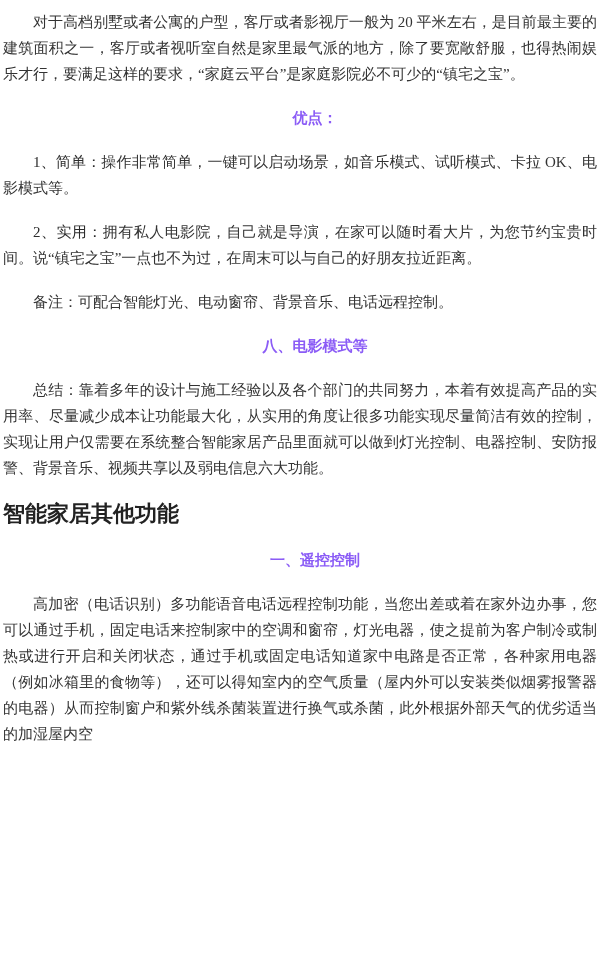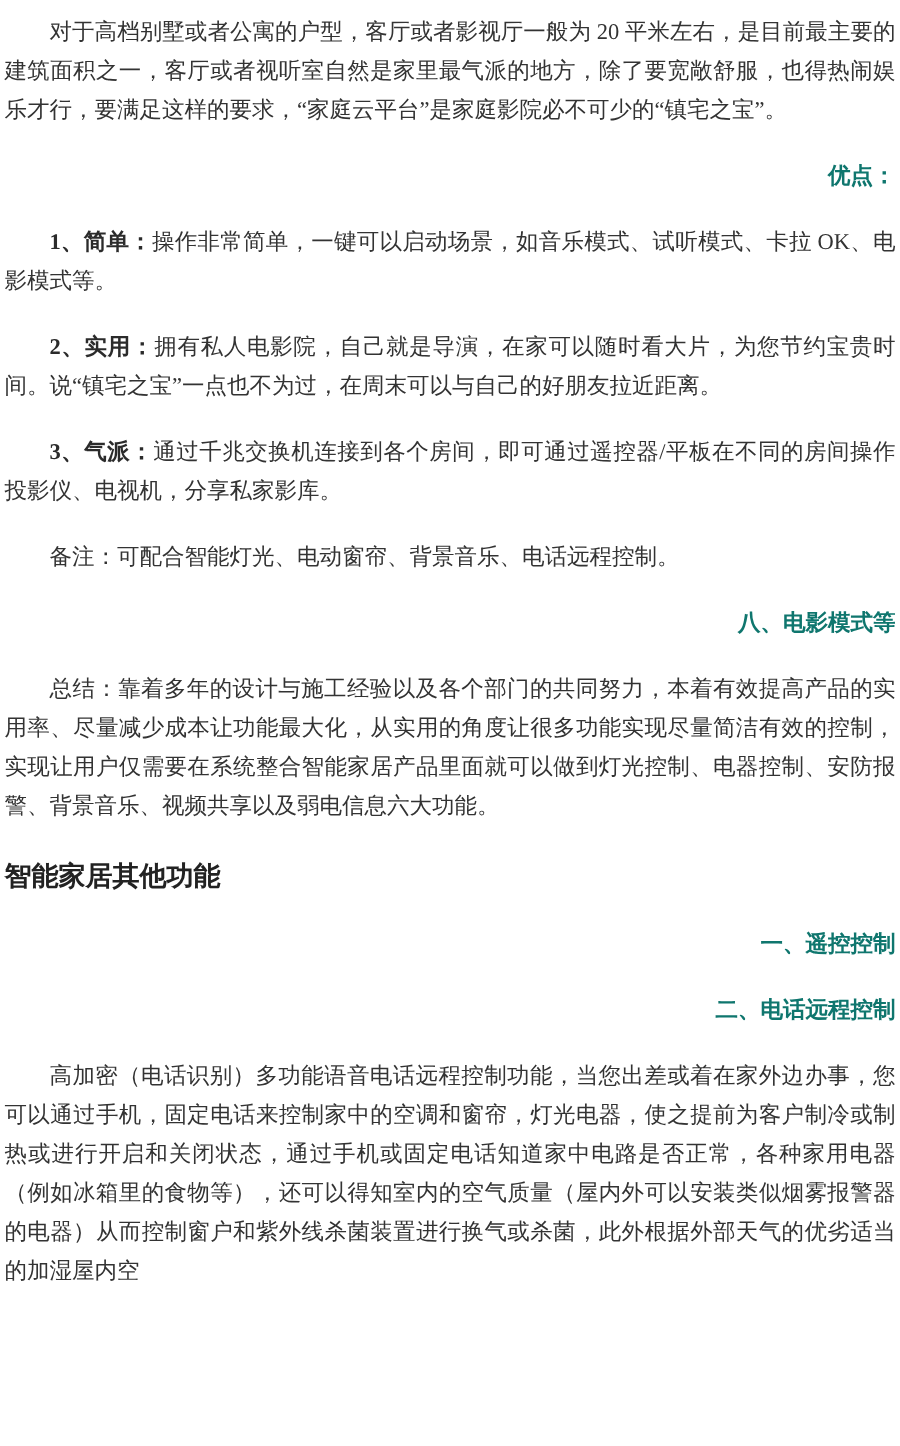--- a/index.html
+++ b/index.html
@@ -24,60 +24,58 @@
   .block {
     margin: 0 0 18px 0;
     font-size: 15px;
     line-height: 26px;
     text-align: justify;
     text-indent: 2em;
     word-break: break-all;
   }
   .subheading {
     font-weight: bold;
-    color: #0f766e;
-    text-align: right;
+    color: #8b5cf6;
+    text-align: center;
   }
   .heading {
-    font-size: 18px;
+    font-size: 22px;
     line-height: 30px;
     font-weight: bold;
     text-indent: 0;
     text-align: left;
     color: #222222;
     margin: 0 0 18px 0;
   }
   .bold {
-    font-weight: bold;
+    font-weight: normal;
     color: #2b2b2b;
   }
 </style>
 </head>
 <body>
 
 <div class="doc">
 
   <p class="block">对于高档别墅或者公寓的户型，客厅或者影视厅一般为 20 平米左右，是目前最主要的建筑面积之一，客厅或者视听室自然是家里最气派的地方，除了要宽敞舒服，也得热闹娱乐才行，要满足这样的要求，“家庭云平台”是家庭影院必不可少的“镇宅之宝”。</p>
 
   <p class="block subheading">优点：</p>
 
   <p class="block"><span class="bold">1、简单：</span><span>操作非常简单，一键可以启动场景，如音乐模式、试听模式、卡拉 OK、电影模式等。</span></p>
 
   <p class="block"><span class="bold">2、实用：</span><span>拥有私人电影院，自己就是导演，在家可以随时看大片，为您节约宝贵时间。说“镇宅之宝”一点也不为过，在周末可以与自己的好朋友拉近距离。</span></p>
 
-  <p class="block"><span class="bold">3、气派：</span><span>通过千兆交换机连接到各个房间，即可通过遥控器/平板在不同的房间操作投影仪、电视机，分享私家影库。</span></p>
 
   <p class="block">备注：可配合智能灯光、电动窗帘、背景音乐、电话远程控制。</p>
 
   <p class="block subheading">八、电影模式等</p>
 
   <p class="block">总结：靠着多年的设计与施工经验以及各个部门的共同努力，本着有效提高产品的实用率、尽量减少成本让功能最大化，从实用的角度让很多功能实现尽量简洁有效的控制，实现让用户仅需要在系统整合智能家居产品里面就可以做到灯光控制、电器控制、安防报警、背景音乐、视频共享以及弱电信息六大功能。</p>
 
   <h2 class="heading">智能家居其他功能</h2>
 
   <p class="block subheading">一、遥控控制</p>
 
 
-  <p class="block subheading">二、电话远程控制</p>
 
   <p class="block">高加密（电话识别）多功能语音电话远程控制功能，当您出差或着在家外边办事，您可以通过手机，固定电话来控制家中的空调和窗帘，灯光电器，使之提前为客户制冷或制热或进行开启和关闭状态，通过手机或固定电话知道家中电路是否正常，各种家用电器（例如冰箱里的食物等），还可以得知室内的空气质量（屋内外可以安装类似烟雾报警器的电器）从而控制窗户和紫外线杀菌装置进行换气或杀菌，此外根据外部天气的优劣适当的加湿屋内空</p>
 
 </div>
 
 </body></html>

